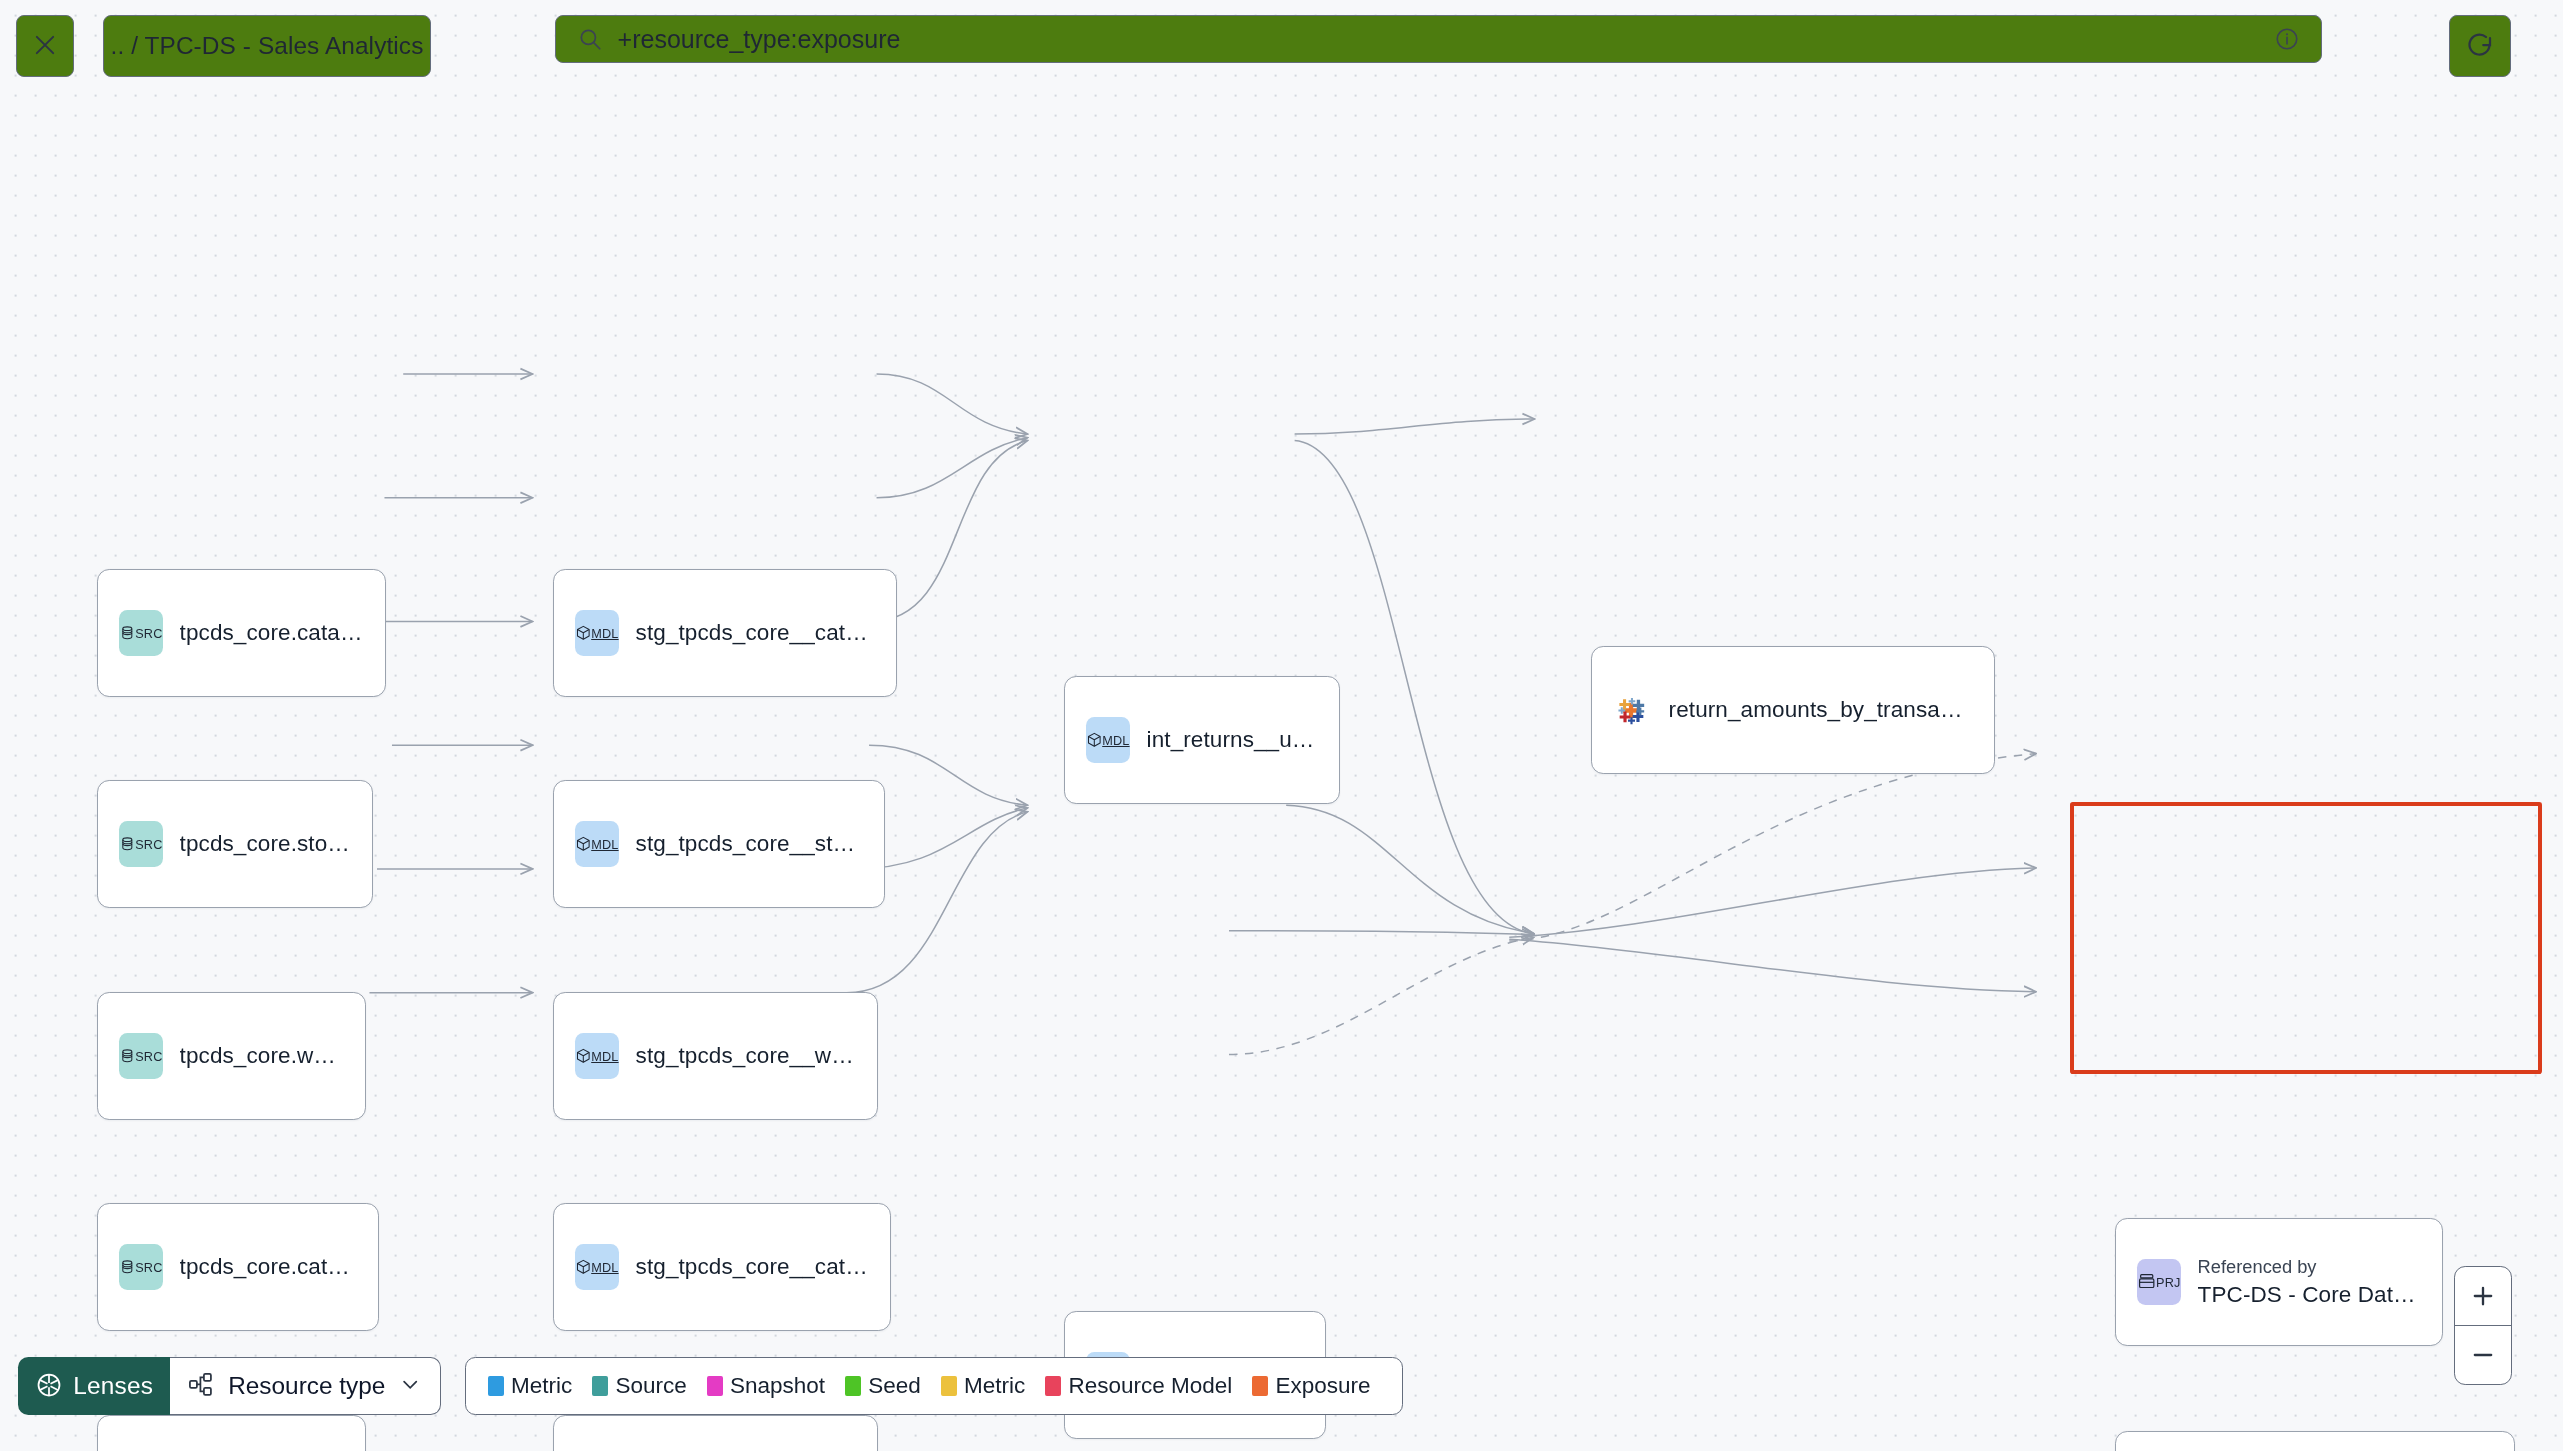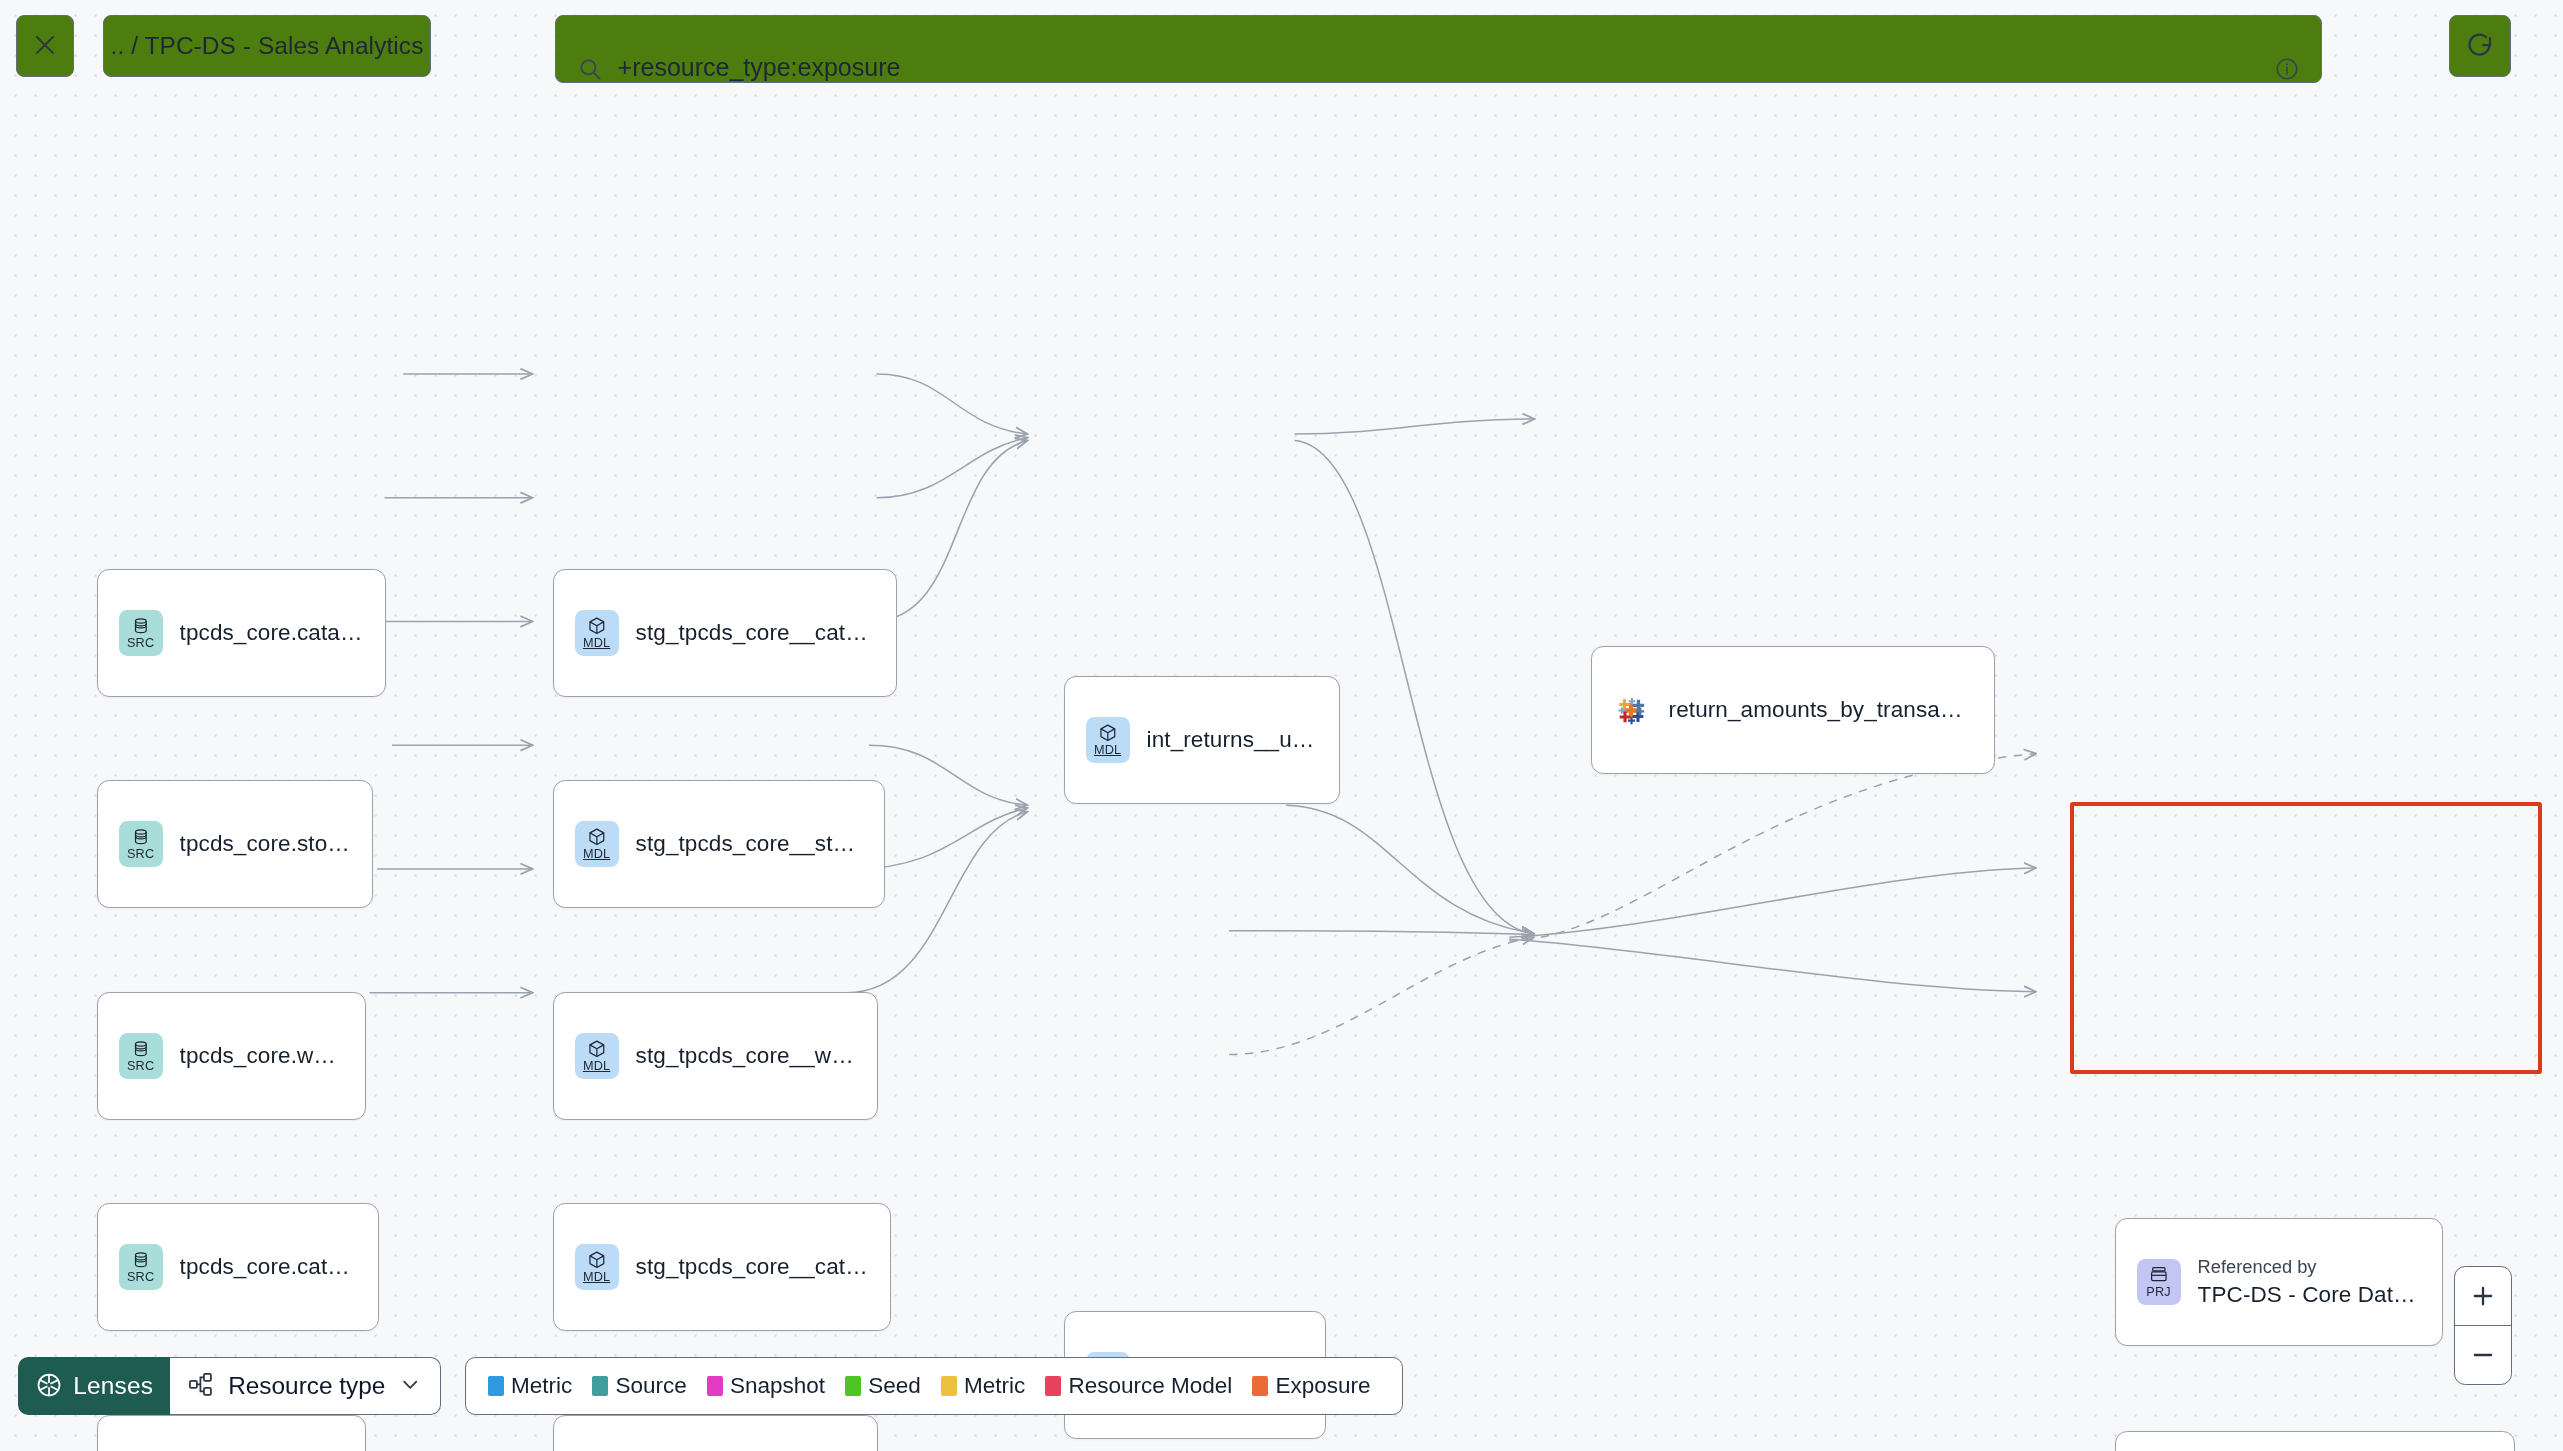--- a/index.html
+++ b/index.html
@@ -29,21 +29,21 @@
     position:absolute;
     background:#4d7c0f;
     border:1.5px solid #646d7d;
     border-radius:8px;
     box-sizing:border-box;
     display:flex;align-items:center;
   }
   #close-btn{left:16px;top:15px;width:58px;height:62px;justify-content:center;}
   #breadcrumb-btn{left:103px;top:15px;width:328px;height:62px;justify-content:center;}
   #breadcrumb-label{font-size:24.4px;color:#1f2734;letter-spacing:0.1px;}
-  #search-box{left:555px;top:15px;width:1767px;height:68px;padding:0 20.6px;align-items:flex-end;}
+  #search-box{left:555px;top:15px;width:1767px;height:48px;padding:0 20.6px;}
   #search-icon{flex:0 0 auto;margin-right:15px;display:flex;align-items:center;}
   #search-value{font-size:25px;color:#1f2734;flex:1 1 auto;white-space:nowrap;overflow:hidden;}
   #info-icon{flex:0 0 auto;display:flex;align-items:center;margin-left:11.2px;}
   #refresh-btn{left:2449px;top:15px;width:62px;height:62px;justify-content:center;}
 
   
   .node{
     position:absolute;
     background:#ffffff;
     border:1.4px solid #9aa2ae;
@@ -51,21 +51,21 @@
     box-sizing:border-box;
     display:flex;align-items:center;
     padding-left:20.6px;
     z-index:10;
     box-shadow:0 0.9px 1.9px rgba(20,30,50,.05);
   }
   .badge{
     flex:0 0 auto;
     width:44px;height:46px;
     border-radius:8.4px;
-    display:flex;flex-direction:column;align-items:center;justify-content:center;
+    display:flex;flex-direction:row;align-items:center;justify-content:center;
     margin-right:17px;
   }
   .badge svg{display:block;}
   .badge .blab{
     font-size:12.7px;line-height:12.7px;
     letter-spacing:0.2px;
     margin-top:1.9px;
     color:#1f2734;
     font-family:"Liberation Sans", sans-serif;
   }

